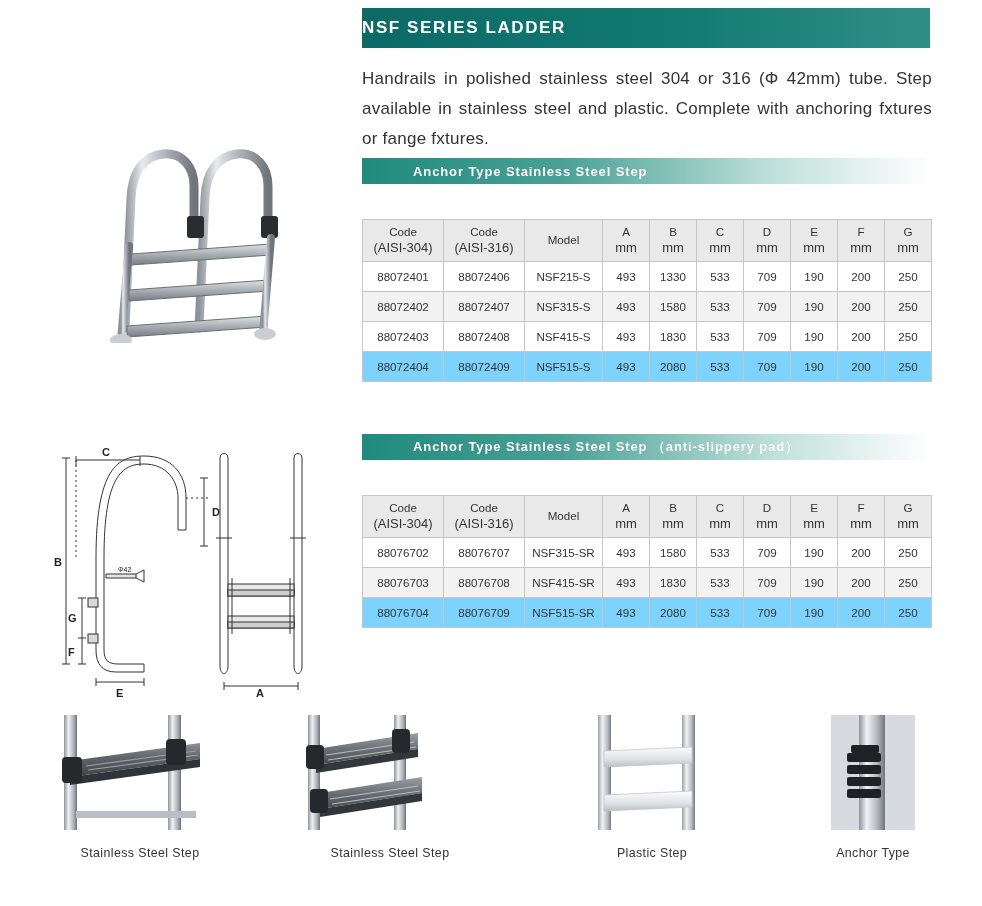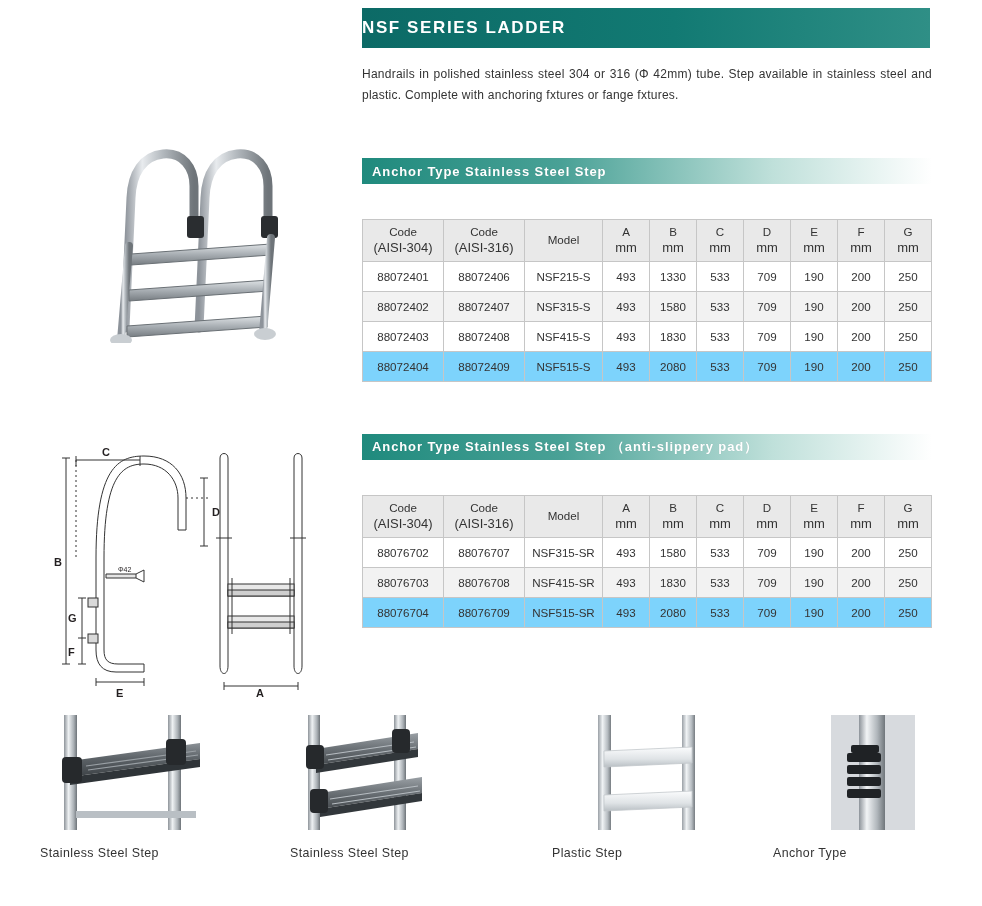--- a/index.html
+++ b/index.html
@@ -29,21 +29,21 @@
     font-size: 17px;
     font-weight: bold;
     letter-spacing: 1.6px;
     padding-left: 0;
   }
 
   .intro {
     position: absolute;
     left: 362px; top: 64px;
     width: 570px;
-    font-size: 12px;
+    font-size: 17px;
     line-height: 1.75;
     color: #333;
     letter-spacing: .25px;
     text-align: justify;
   }
 
   
   .subbanner {
     position: absolute;
     height: 26px;
@@ -51,20 +51,21 @@
     background: linear-gradient(to right, #1f8a7d 0%, #49a196 35%, #bfe0da 72%, #ffffff 100%);
     display: flex; align-items: center;
   }
   .subbanner span {
     color: #ffffff;
     font-size: 13px;
     font-weight: bold;
     letter-spacing: .9px;
     padding-left: 10px;
     text-shadow: 0 0 1px rgba(0,0,0,.15);
+    margin-left: 41px;
   }
   #sub1 { left: 362px; top: 158px; }
   #sub2 { left: 362px; top: 434px; }
 
   
   .tbl {
     position: absolute;
     width: 570px;
     border-collapse: collapse;
     font-size: 11.6px;
@@ -105,21 +106,21 @@
   }
 
   
   .thumbs {
     position: absolute; left: 0; top: 715px;
     width: 982px; height: 190px;
   }
   .thumb {
     position: absolute;
     width: 200px;
-    text-align: left;
+    text-align: center;
   }
   .thumb .img {
     width: 200px; height: 115px;
     position: relative;
     overflow: hidden;
   }
   .thumb .cap {
     margin-top: 14px;
     font-size: 12.4px;
     color: #333;

